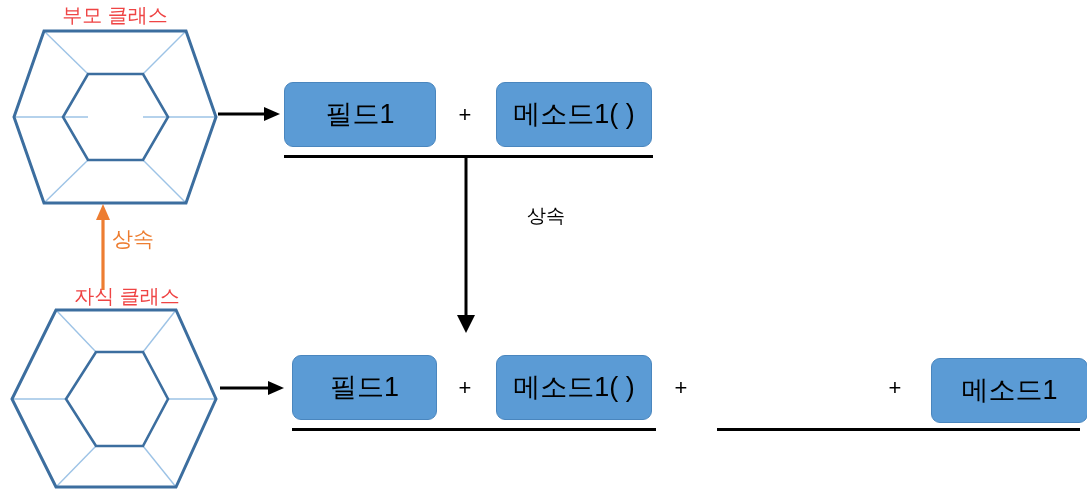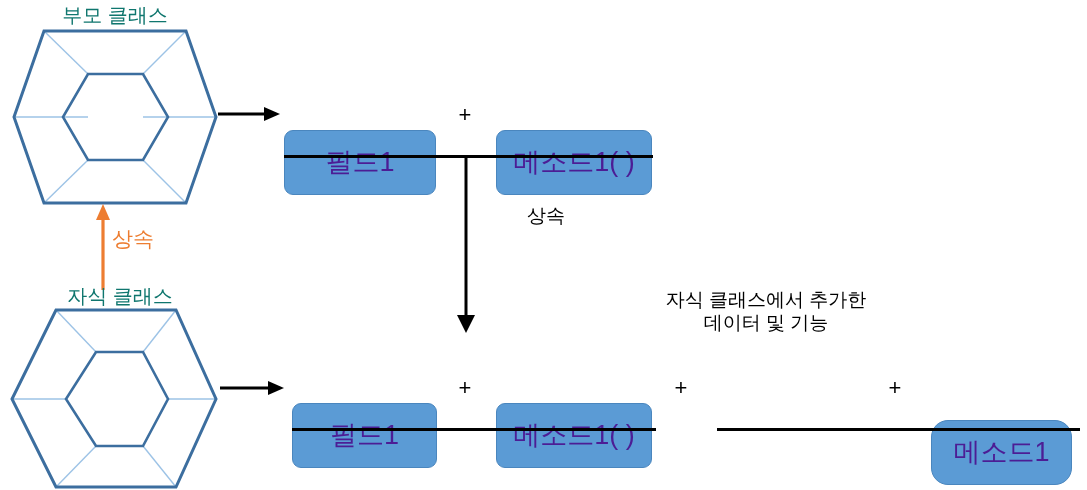--- a/index.html
+++ b/index.html
@@ -21,39 +21,38 @@
     position: absolute;
     left: 0;
     top: 0;
     width: 1087px;
     height: 490px;
     pointer-events: none;
   }
   .hex-label {
     position: absolute;
     font-size: 20px;
-    color: #0f766e;
+    color: #ef4444;
     white-space: nowrap;
     text-align: center;
     letter-spacing: 0px;
   }
   .box {
     position: absolute;
     background: #5B9BD5;
     border: 1px solid #4A86BE;
     border-radius: 9px;
     box-sizing: border-box;
     display: flex;
     align-items: center;
     justify-content: center;
-    color: #4c1d95;
+    color: #000000;
     font-size: 27px;
     white-space: nowrap;
     line-height: 1;
-    margin-top: 48px;
   }
   .plus {
     position: absolute;
     font-size: 22px;
     color: #000000;
     text-align: center;
     line-height: 1;
   }
   .mid-text {
     position: absolute;
@@ -134,60 +133,56 @@
     </g>
 
     <g>
       <line x1="466" y1="158" x2="466" y2="320" stroke="#000000" stroke-width="3"></line>
       <polygon points="466,333 457,315 475,315" fill="#000000"></polygon>
     </g>
   </svg>
 
   <div class="hex-label" style="left:40px; top:2px; width:150px;">부모 클래스</div>
 
-  <div class="hex-label" style="left:45px; top:283px; width:150px;">자식 클래스</div>
+  <div class="hex-label" style="left:52px; top:283px; width:150px;">자식 클래스</div>
 
   <div class="inherit-label" style="left:112px; top:225px;">상속</div>
 
   <div class="box" style="left:284px; top:82px; width:152px; height:65px;">
     <span>필드1</span>
   </div>
 
   <div class="plus" style="left:452px; top:104px; width:26px;">+</div>
 
   <div class="box" style="left:496px; top:82px; width:156px; height:65px;">
     <span>메소드1( )</span>
   </div>
 
   <div class="underline" style="left:284px; top:155px; width:369px;"></div>
 
   <div class="mid-text" style="left:486px; top:203px; width:120px;">상속</div>
 
 
-  <div class="note" style="left:766px; top:288px; width:260px; transform:translateX(-50%);">
-    <div>자식 클래스에서 추가한</div>
-    <div>데이터 및 기능</div>
-  </div>
 
   <div class="box" style="left:292px; top:355px; width:145px; height:65px;">
     <span>필드1</span>
   </div>
 
   <div class="plus" style="left:452px; top:377px; width:26px;">+</div>
 
   <div class="box" style="left:496px; top:355px; width:156px; height:65px;">
     <span>메소드1( )</span>
   </div>
 
   <div class="underline" style="left:292px; top:428px; width:364px;"></div>
 
   <div class="plus" style="left:668px; top:377px; width:26px;">+</div>
 
 
   <div class="plus" style="left:882px; top:377px; width:26px;">+</div>
 
-  <div class="box" style="left:931px; top:372px; width:141px; height:65px;border-radius:17px;">
+  <div class="box" style="left:931px; top:358px; width:157px; height:65px;">
     <span>메소드1</span>
   </div>
 
   <div class="underline" style="left:717px; top:428px; width:363px;"></div>
 
 </div>
 
 </body></html>

